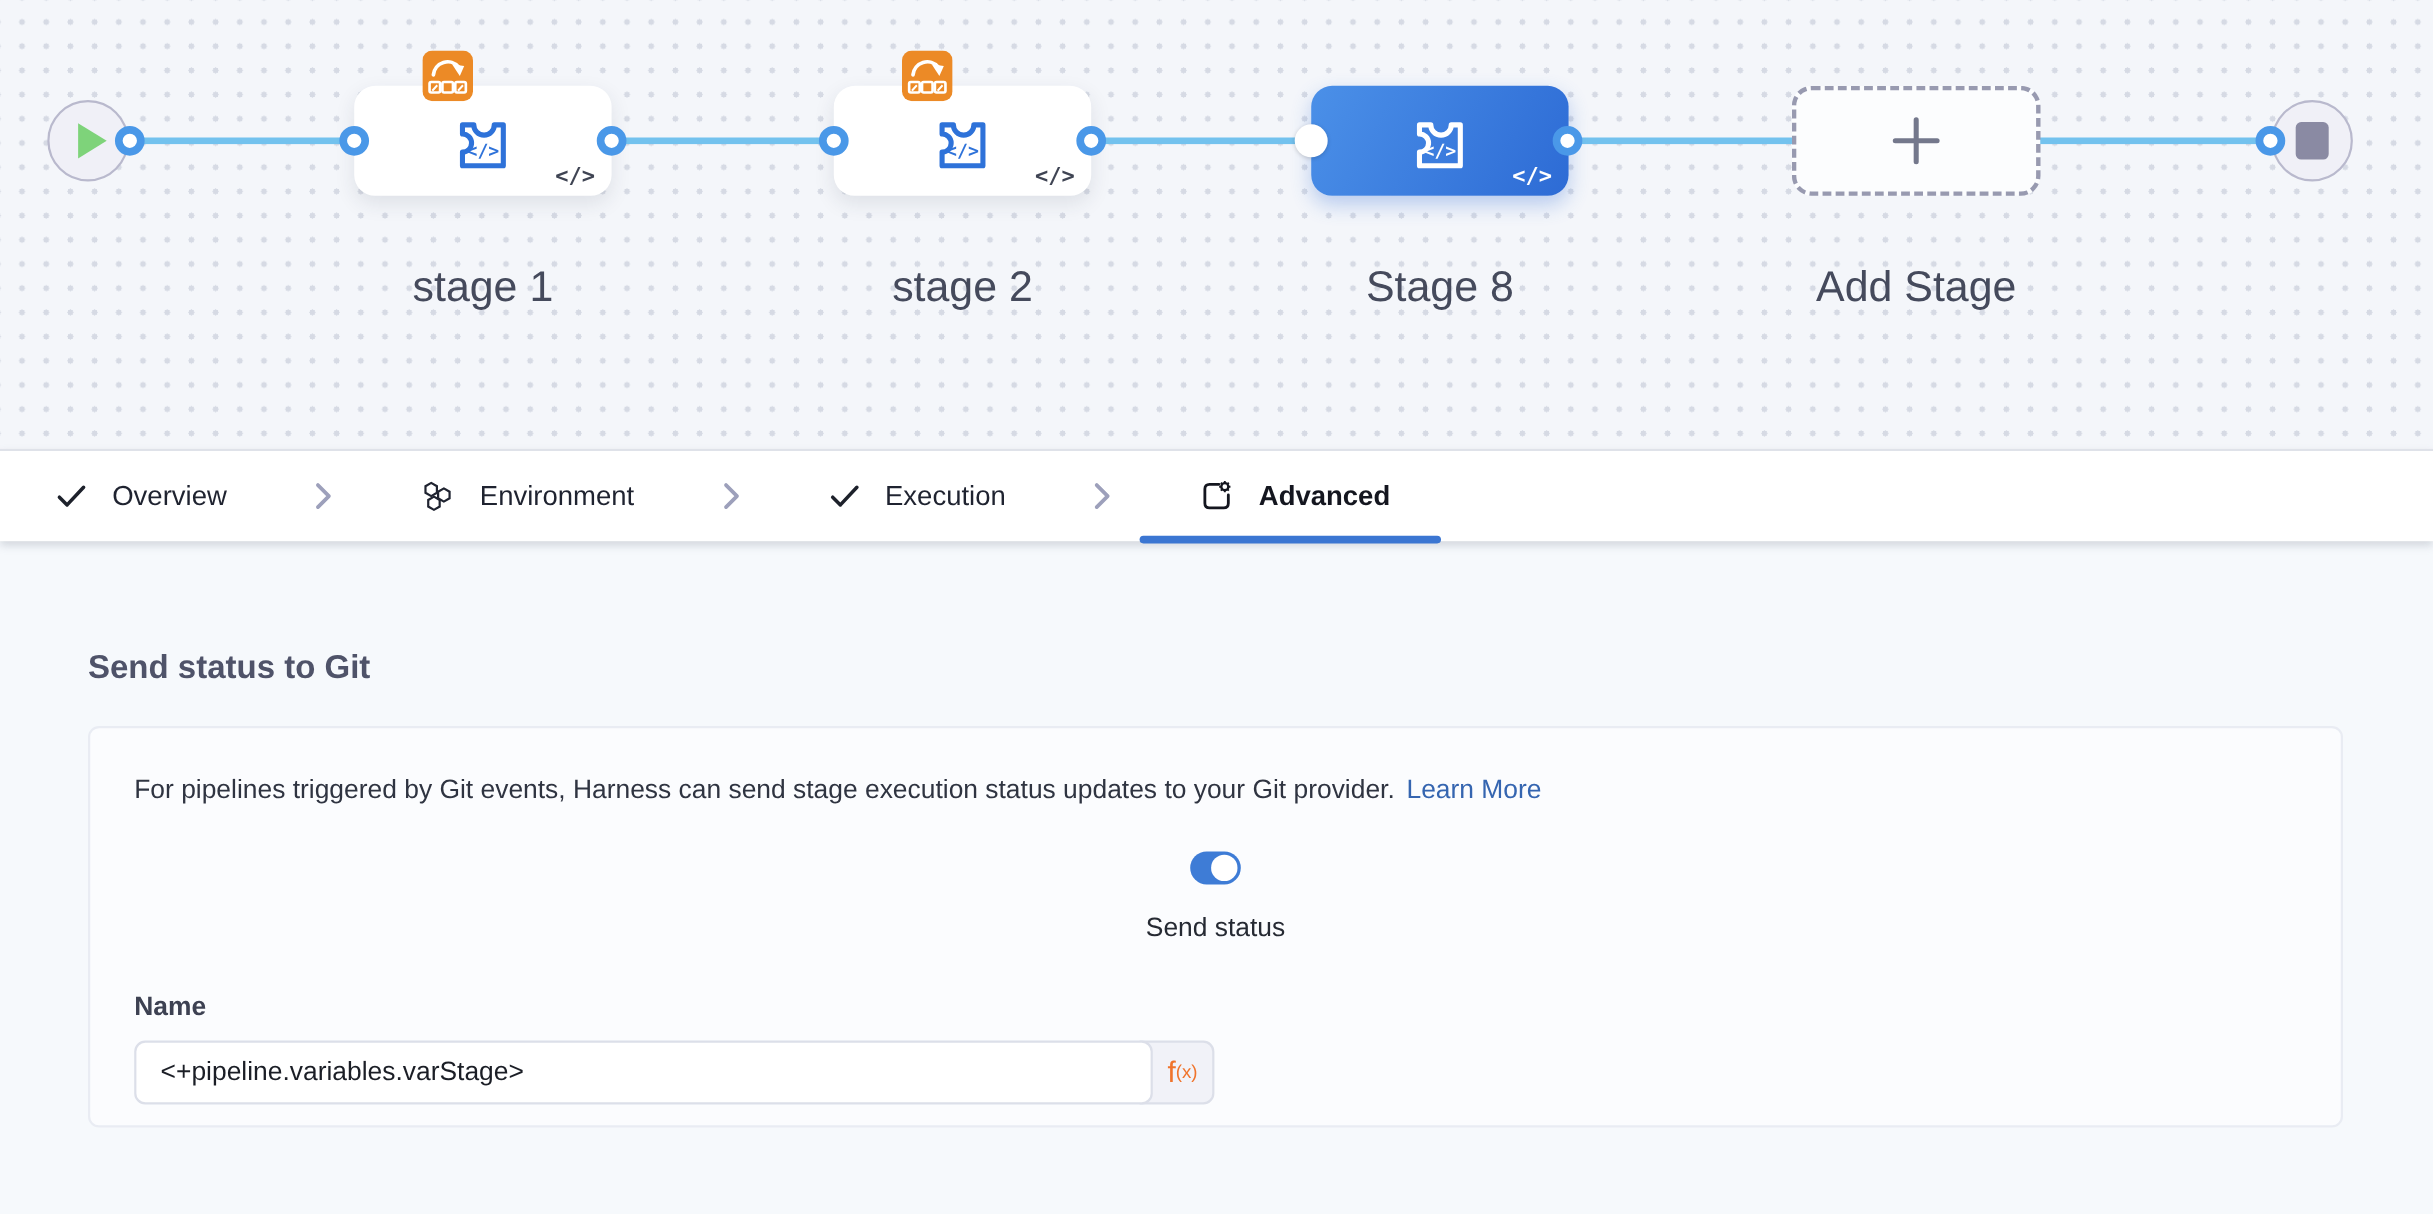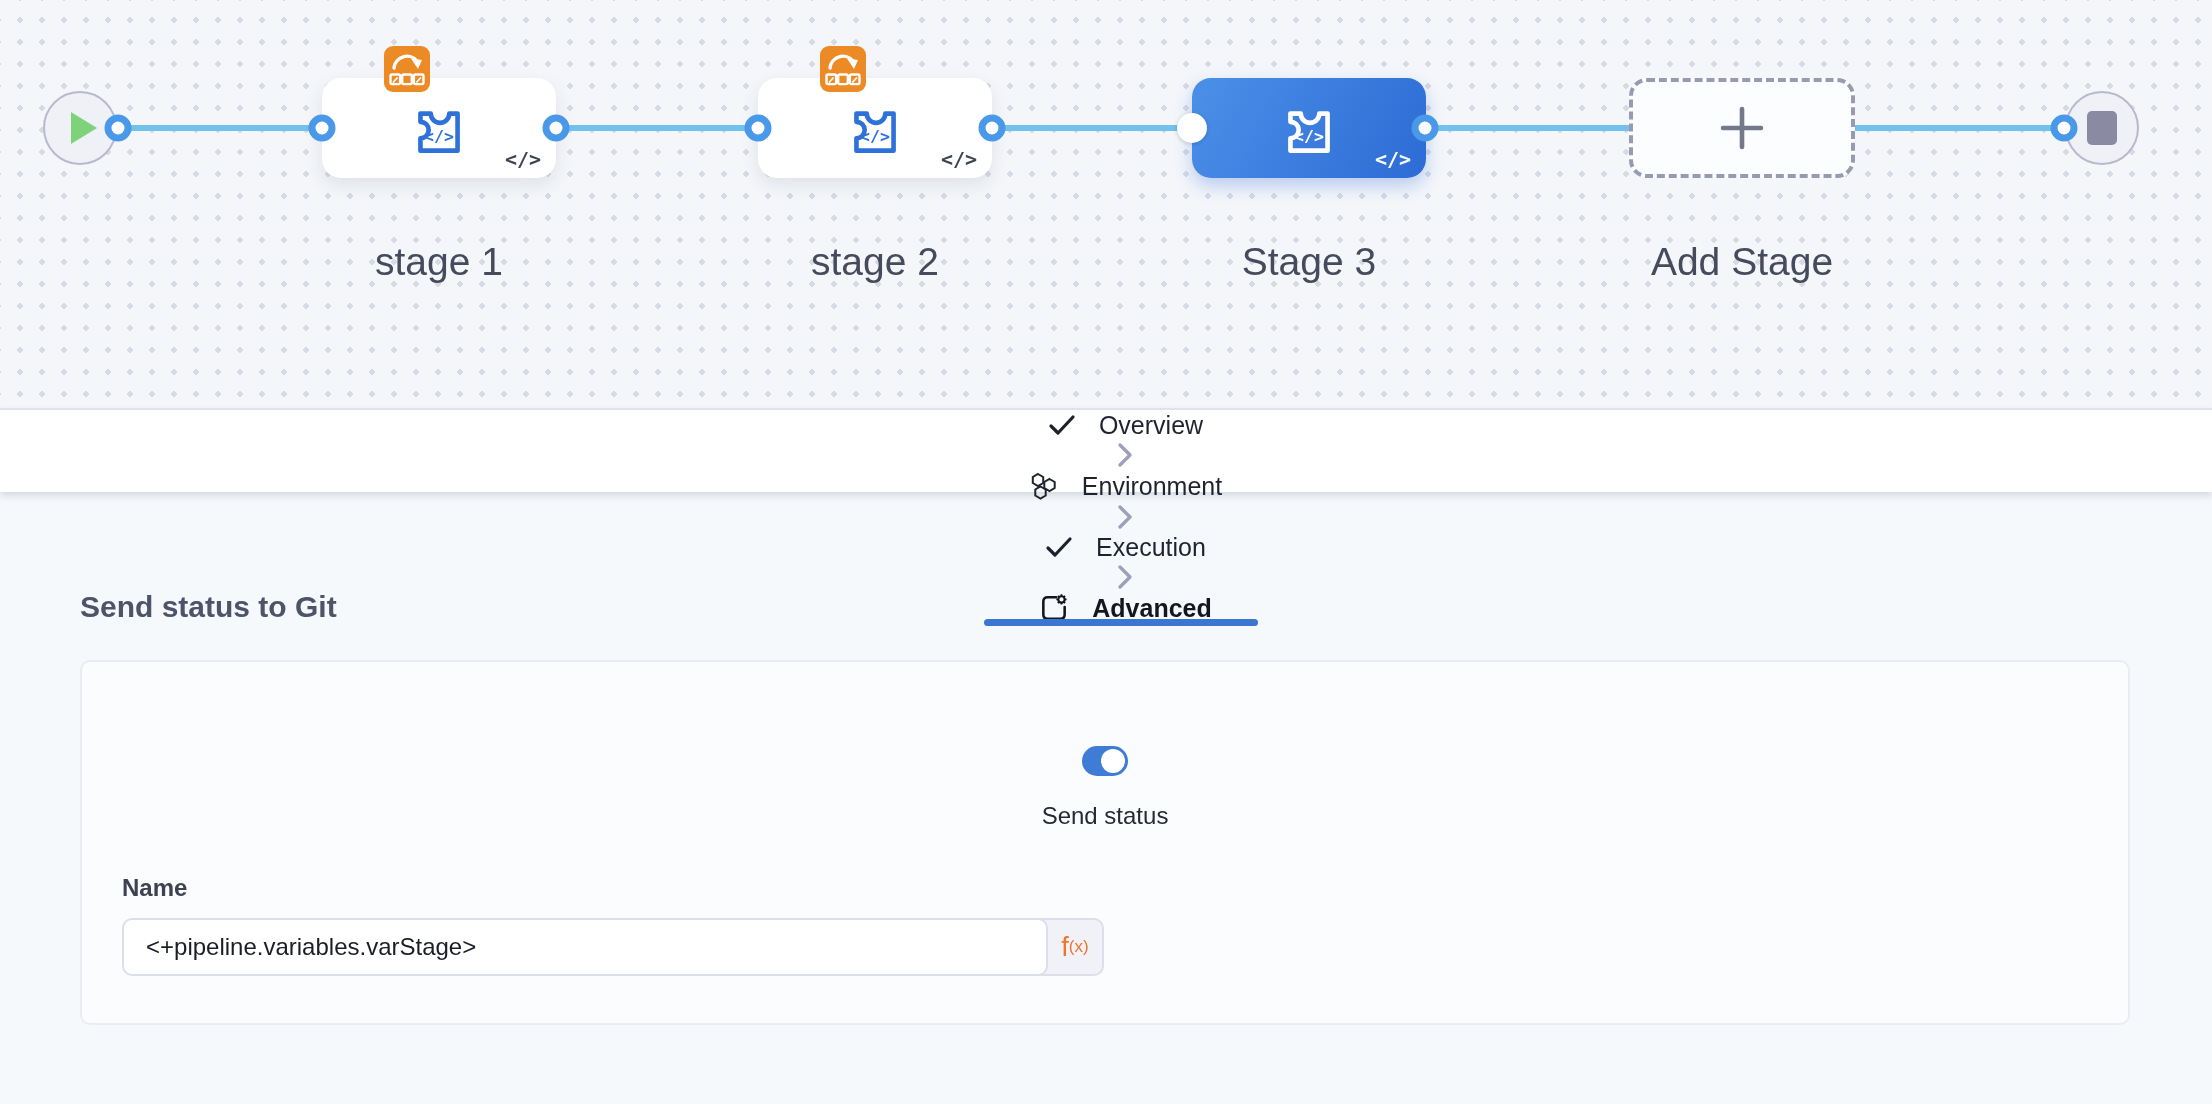--- a/index.html
+++ b/index.html
@@ -45,21 +45,21 @@
   .port.solid { width:30px; height:30px; border:none;
     box-shadow:0 1px 4px rgba(0,0,0,.18); }
 
   .stage-label { position:absolute; top:240px; width:234px; text-align:center;
     font-size:39px; color:#454a5c; z-index:2; }
   .stage-label.add { width:226px; }
 
   
   .tabbar { position:relative; width:2212px; height:84px; background:#ffffff;
     border-top:2px solid #dfe2e9; box-shadow:0 4px 7px rgba(130,136,155,.28);
-    display:flex; align-items:center; padding-left:38px; z-index:10;flex-direction:column; }
+    display:flex; align-items:center; padding-left:50px; z-index:10; }
   .tab { position:relative; height:100%; display:flex; align-items:center; gap:22px;
     font-size:25px; color:#1f2330; cursor:pointer; }
   .tab.active { font-weight:700; color:#14161f; }
   .tab-underline { position:absolute; left:-54px; right:-46px; bottom:-2px; height:7px;
     border-radius:4px; background:#3b76d2; }
   .sep { margin:0 74px; display:flex; align-items:center; }
 
   
   .content { width:2212px; height:612px; background:#f6f9fc; }
   .panel-title { padding:98px 12px 0 80px; font-size:30px; font-weight:700; color:#4f5369; }
@@ -152,21 +152,21 @@
   <div class="port" style="left:322px"></div>
   <div class="port" style="left:556px"></div>
   <div class="port" style="left:758px"></div>
   <div class="port" style="left:992px"></div>
   <div class="port solid" style="left:1192px"></div>
   <div class="port" style="left:1425px"></div>
   <div class="port" style="left:2064px"></div>
 
   <div class="stage-label" style="left:322px">stage 1</div>
   <div class="stage-label" style="left:758px">stage 2</div>
-  <div class="stage-label" style="left:1192px">Stage 3</div>
+  <div class="stage-label" style="left:1192px">Stage 8</div>
   <div class="stage-label add" style="left:1629px">Add Stage</div>
 </div>
 
 <div class="tabbar">
   <div class="tab">
     <svg width="30" height="30" viewBox="0 0 30 30">
       <polyline points="4,16 11,23 26,7" fill="none" stroke="#1d212b" stroke-width="3.2" stroke-linecap="round" stroke-linejoin="round"></polyline>
     </svg>
     <span>Overview</span>
   </div>
@@ -207,20 +207,24 @@
     </svg>
     <span>Advanced</span>
     <div class="tab-underline"></div>
   </div>
 </div>
 
 <div class="content">
   <div class="panel-title">Send status to Git</div>
 
   <div class="card">
+    <div class="desc">
+      <span>For pipelines triggered by Git events, Harness can send stage execution status updates to your Git provider.</span>
+      <a>Learn More</a>
+    </div>
 
     <div class="toggle-row">
       <div class="switch">
         <div class="knob"></div>
       </div>
       <span class="toggle-label">Send status</span>
     </div>
 
     <div class="field-label">Name</div>
     <div class="field-row">

